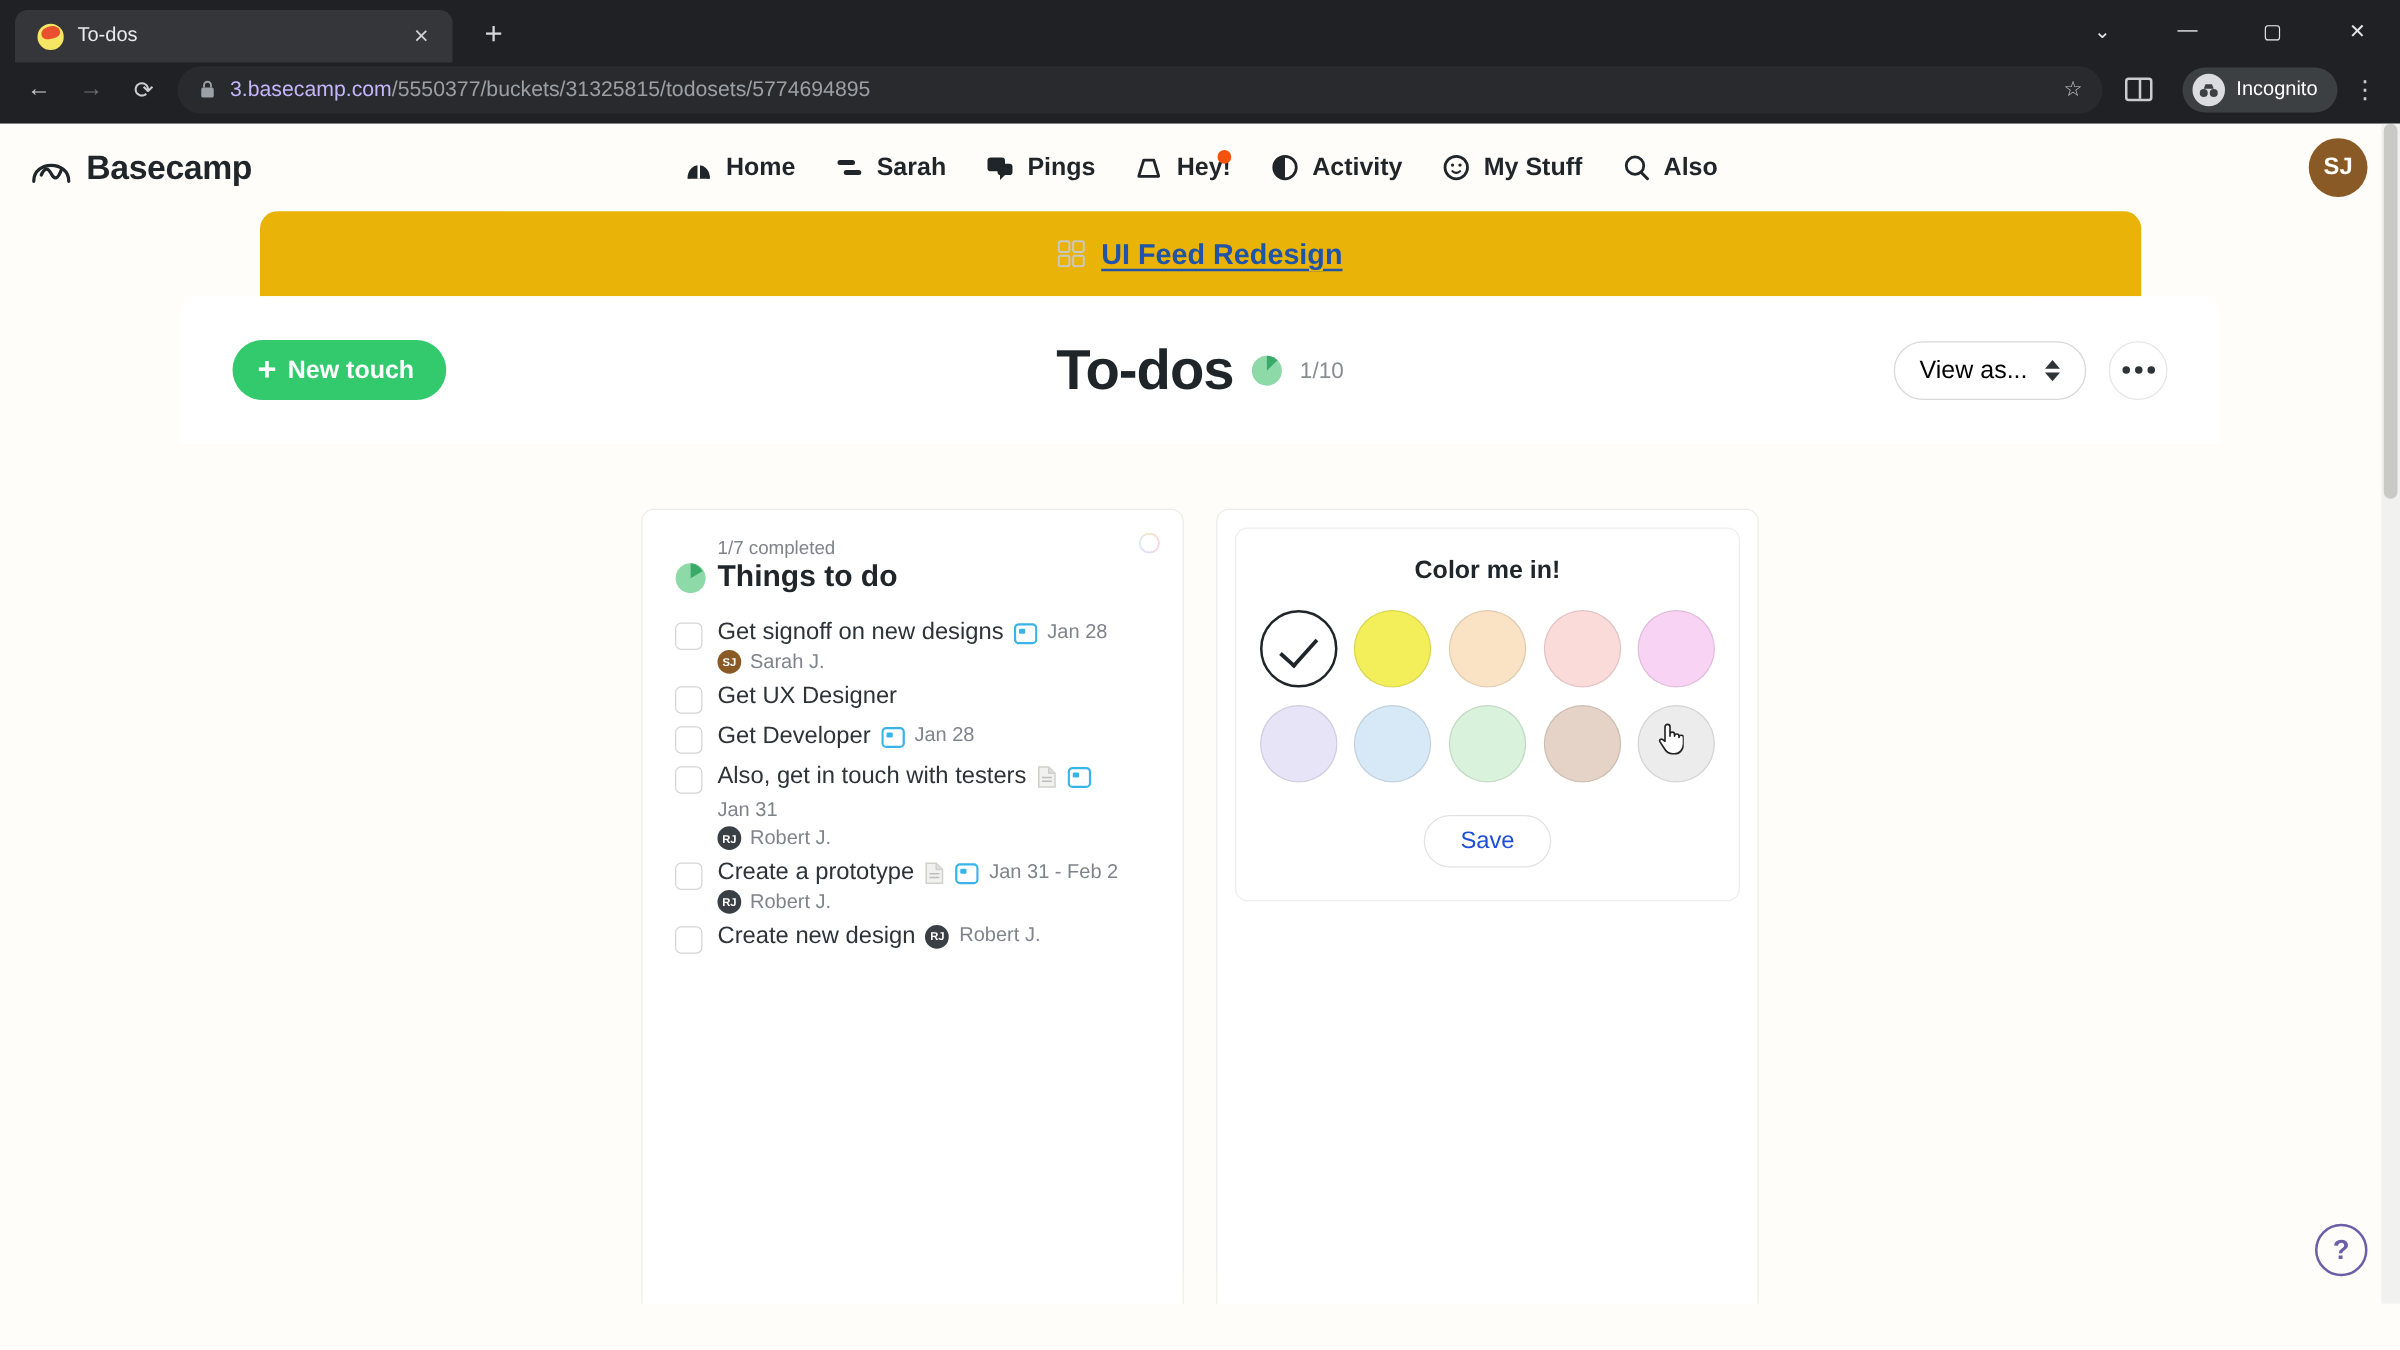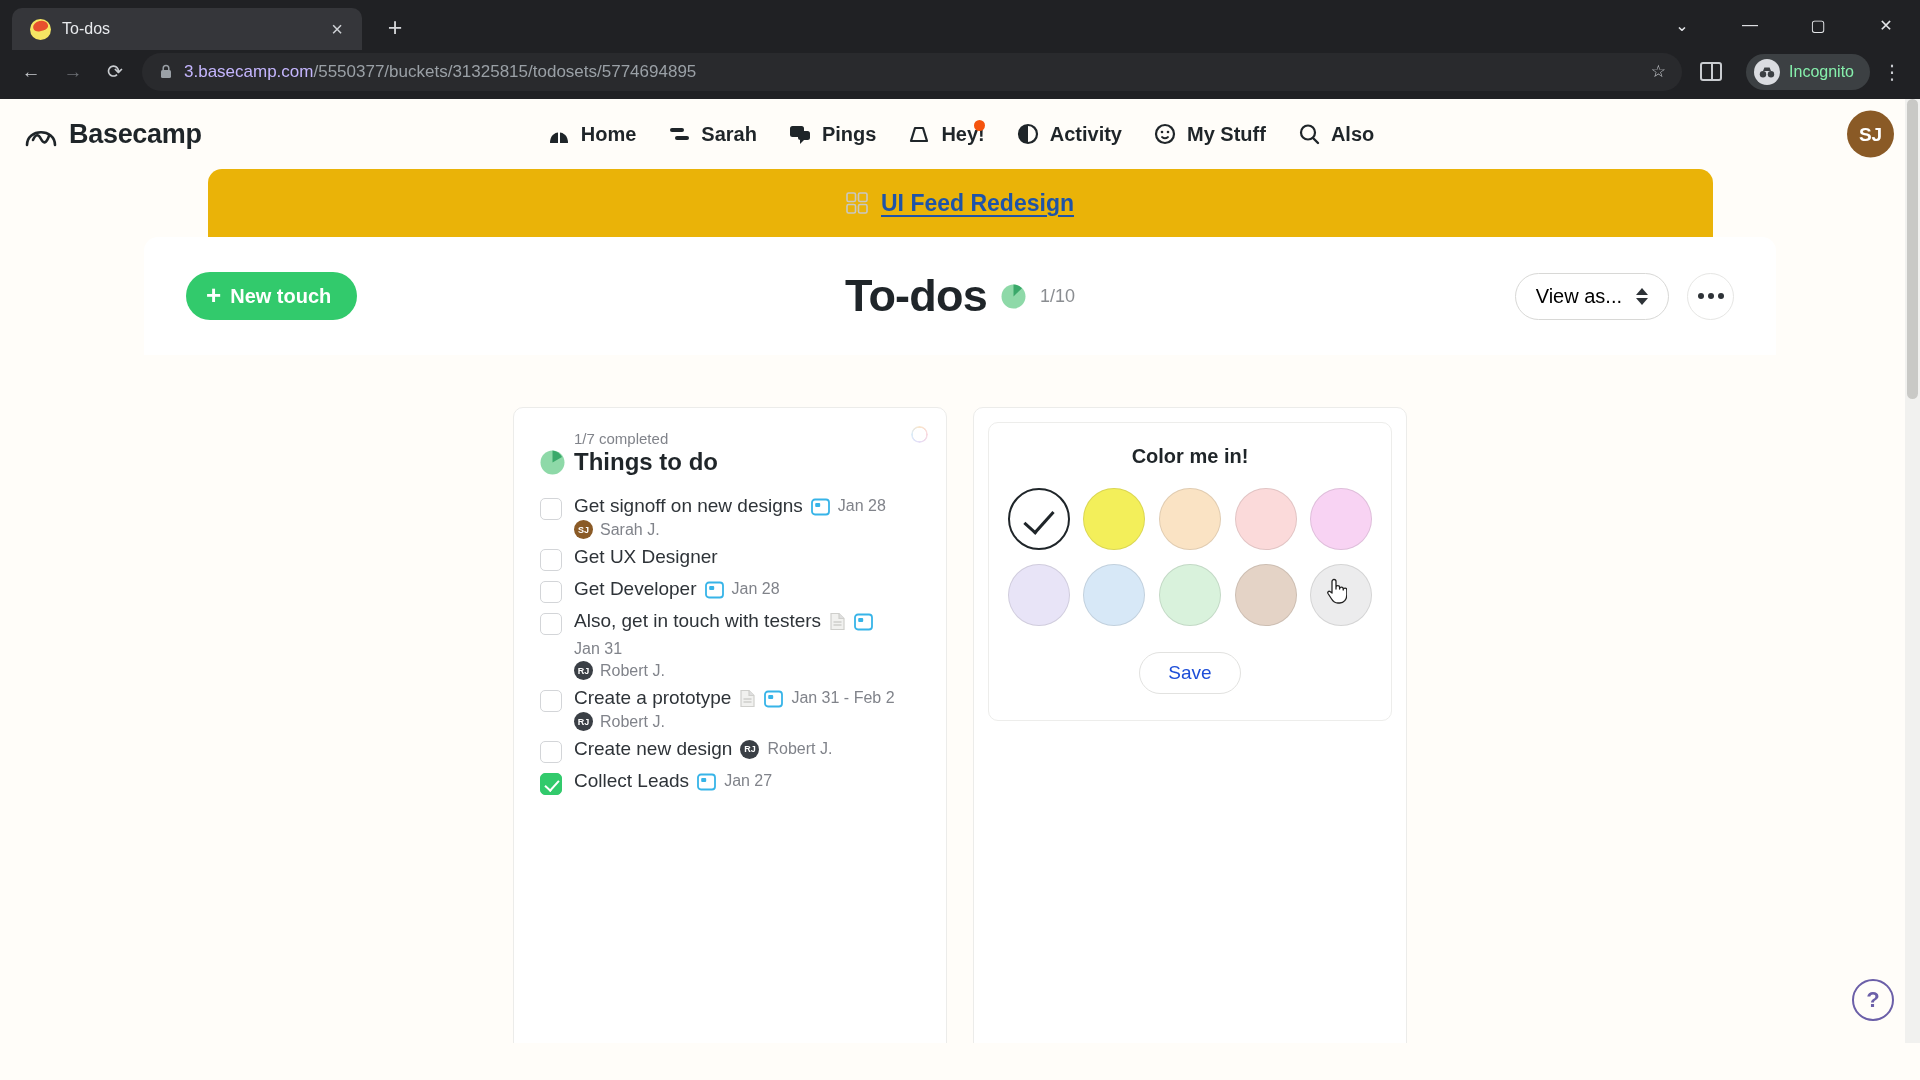--- a/index.html
+++ b/index.html
@@ -71,21 +71,21 @@
     border-left: 2px solid #c9ccd0;
   }
   .incognito-pill {
     display: flex; align-items: center; gap: 9px; background: #3c4043;
     border-radius: 18px; height: 36px; padding: 0 16px 0 8px; margin-left: 10px;
   }
   .incognito-av {
     width: 26px; height: 26px; border-radius: 50%; background: #dadce0;
     display: flex; align-items: center; justify-content: center;
   }
-  .incognito-label { color: #86efac; font-size: 16px; }
+  .incognito-label { color: #ffffff; font-size: 16px; }
   .kebab-chrome { color: #c9ccd0; font-size: 20px; width: 36px; text-align: center; }
 
   
   .app { background: #fffdf9; height: 944px; position: relative; overflow: hidden; }
 
   .bc-nav {
     height: 70px; display: flex; align-items: center; padding: 0 24px;
     position: relative;
   }
   .bc-logo { display: flex; align-items: center; gap: 11px; }
@@ -510,33 +510,20 @@
               </div>
             </div>
           </div>
           <div class="todo-item">
             <span class="cbox"></span>
             <div class="todo-body">
               <div class="todo-line">
                 <span class="todo-text">Create new design</span>
                 <span class="mini-av" style="background: rgb(58, 63, 69);">RJ</span>
                 <span class="assignee-name">Robert J.</span>
-              </div>
-            </div>
-          </div>
-          <div class="todo-item">
-            <span class="cbox done"></span>
-            <div class="todo-body">
-              <div class="todo-line">
-                <span class="todo-text">Collect Leads</span>
-                <svg class="cal-icon" viewBox="0 0 19 19">
-                  <rect x="1" y="2.5" width="17" height="15" rx="3" stroke="#37b4e8" stroke-width="1.8" fill="#fff"></rect>
-                  <rect x="4.2" y="6" width="5" height="4" rx="1" fill="#37b4e8"></rect>
-                </svg>
-                <span class="todo-date">Jan 27</span>
               </div>
             </div>
           </div>
         </div>
     </div>
 
     <div class="color-card">
       <div class="color-panel">
         <div class="color-panel-title">Color me in!</div>
         <div class="swatch-grid" id="swatch-grid">

